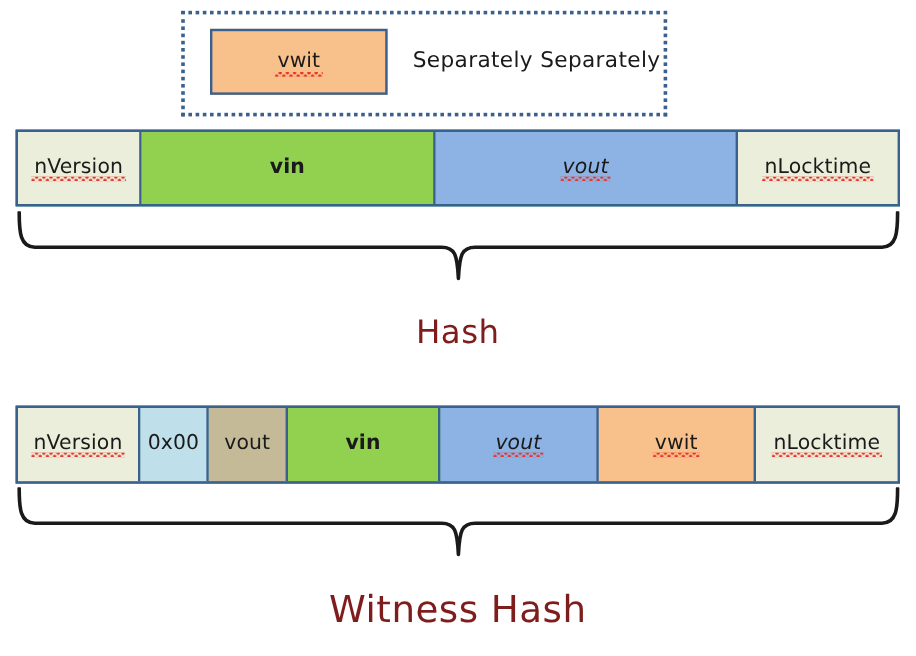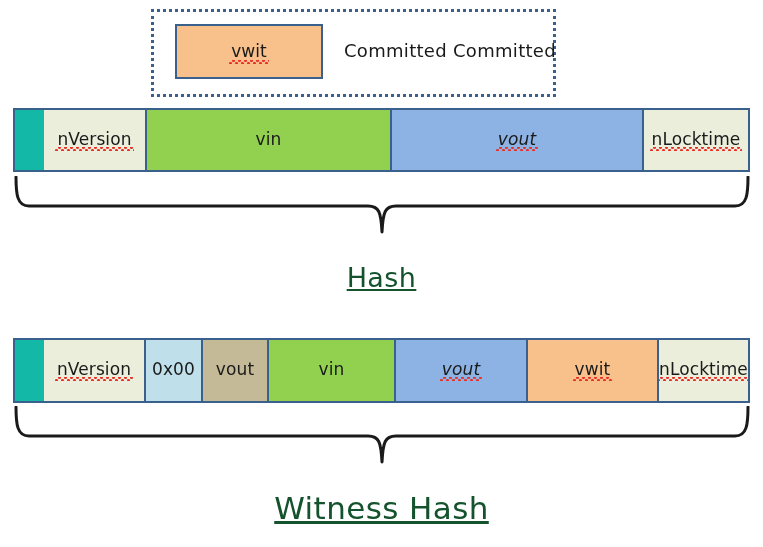--- a/index.html
+++ b/index.html
@@ -15,22 +15,21 @@
     font-family: "DejaVu Sans", "Liberation Sans", sans-serif;
     color: #1a1a1a;
   }
 
   
   .bar {
     position: absolute;
     display: flex;
     border: 2px solid #3a618e;
     box-sizing: border-box;
-    background: #14b8a6;
-    padding-left: 29px;
+    background: #0f766e;
   }
   .cell {
     box-sizing: border-box;
     display: flex;
     align-items: center;
     justify-content: center;
     border-right: 2px solid #3a618e;
     font-size: 17px;
     line-height: 1;
     letter-spacing: .1px;
@@ -57,21 +56,21 @@
     background-image:
       radial-gradient(circle at 1.5px 3.2px, #e8322a 1.15px, rgba(232,50,42,0) 1.35px),
       radial-gradient(circle at 4.5px 0.8px, #e8322a 1.15px, rgba(232,50,42,0) 1.35px);
     background-size: 6px 4px;
     background-repeat: repeat-x;
   }
   .squiggle.plain::after { display: none; }
 
   
   .c-cream  { background: #eaeeda; }
-  .c-green  { background: #92d050; }
+  .c-green  { background: #92d050; font-weight: bold; }
   .c-blue   { background: #8cb3e3; font-style: italic; }
   .c-orange { background: #f8c08a; }
   .c-ltblue { background: #bfdfeb; }
   .c-tan    { background: #c4ba97; }
 
   
   #dotted-box {
     position: absolute;
     left: 151px;
     top: 9px;
@@ -124,23 +123,22 @@
   #brace-top   { left: 13px; top: 176px; width: 737px; height: 62px; }
   #brace-bottom{ left: 13px; top: 406px; width: 737px; height: 62px; }
   .brace-wrap svg { display: block; width: 100%; height: 100%; }
 
   
   .caption {
     position: absolute;
     width: 100%;
     text-align: center;
     left: 0;
-    color: #14532d;
+    color: #7f1d1d;
     white-space: nowrap;
-    text-decoration: underline;
   }
   #hash-caption {
     top: 262px;
     font-size: 27px;
     letter-spacing: .4px;
   }
   #witness-hash-caption {
     top: 490px;
     font-size: 31px;
     letter-spacing: .4px;
@@ -149,21 +147,21 @@
 </style>
 </head>
 <body>
 
 <div id="dotted-box"></div>
 
 <div id="vwit-standalone">
   <span class="squiggle">vwit</span>
 </div>
 
-<div id="committed-label">Committed Committed</div>
+<div id="committed-label">Separately Separately</div>
 
 <div class="bar" id="tx-bar">
   <div class="cell c-cream" style="width:103px">
     <span class="squiggle">nVersion</span>
   </div>
   <div class="cell c-green" style="width:245px">
     <span class="squiggle plain">vin</span>
   </div>
   <div class="cell c-blue" style="width:252px">
     <span class="squiggle">vout</span>

